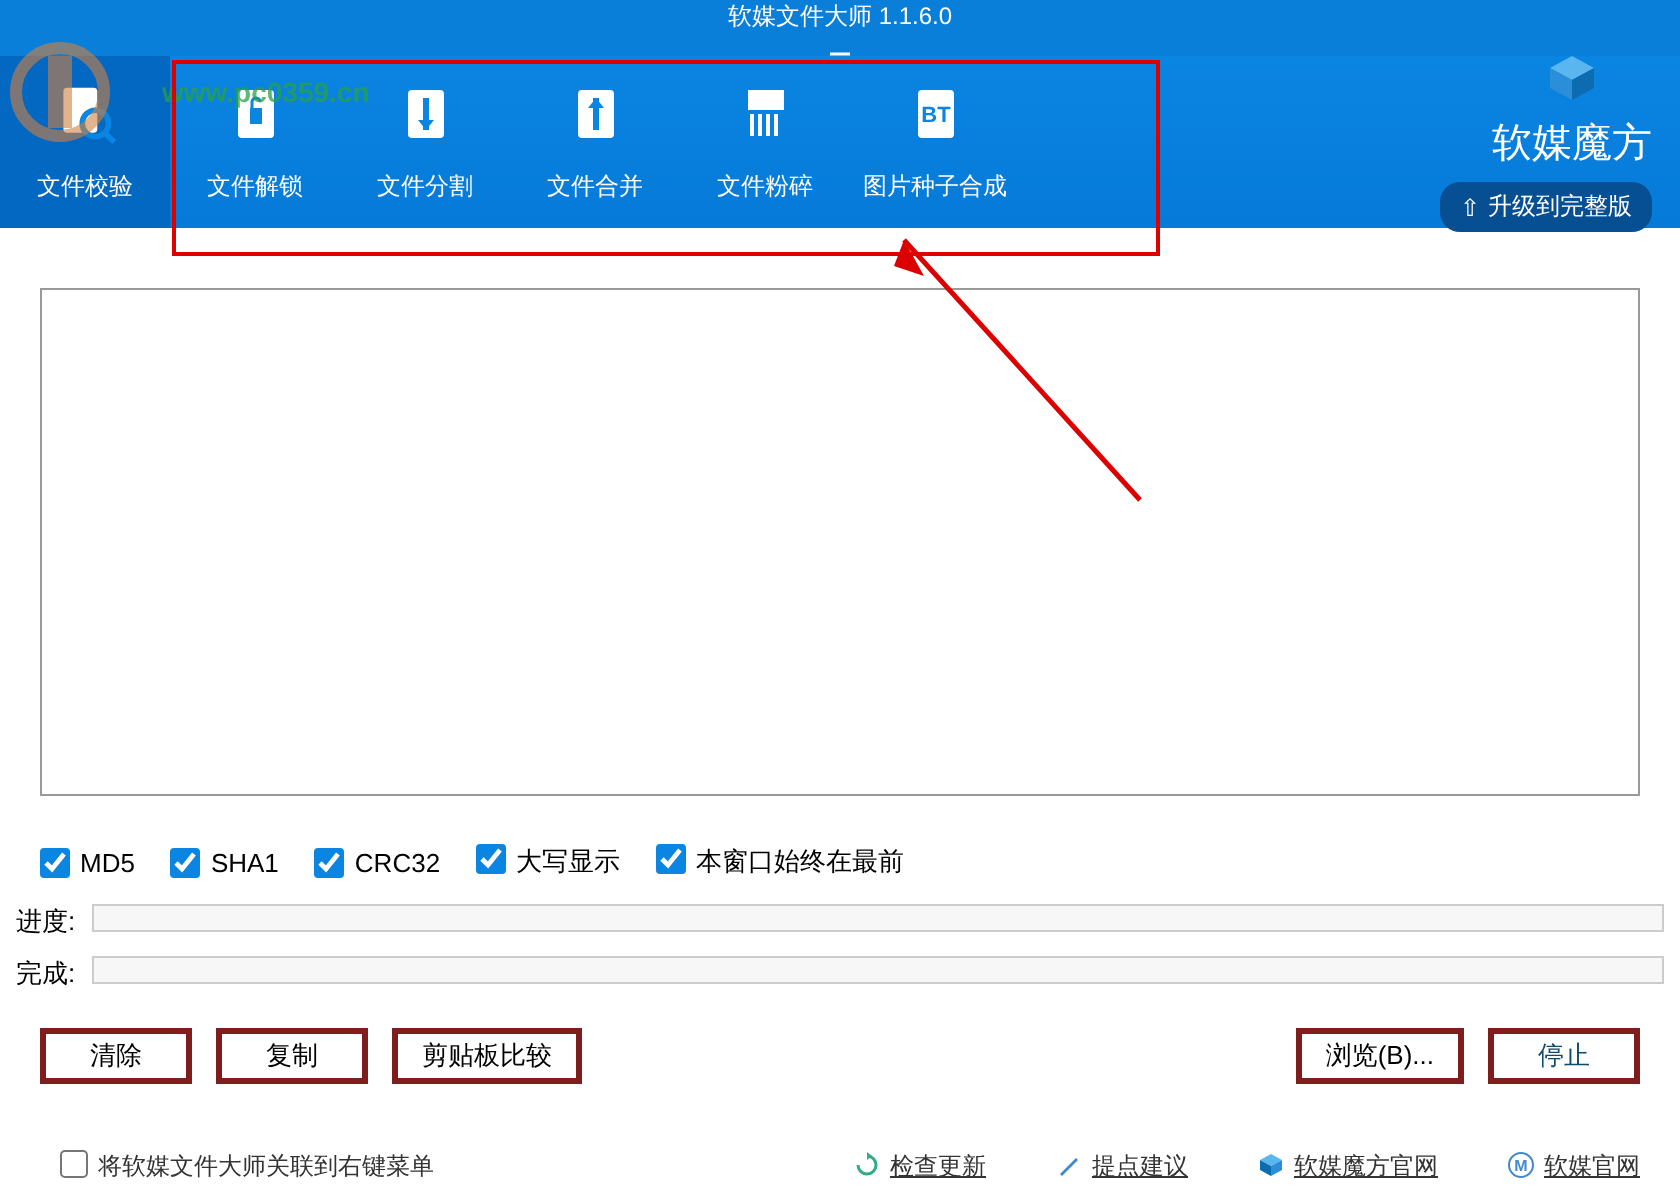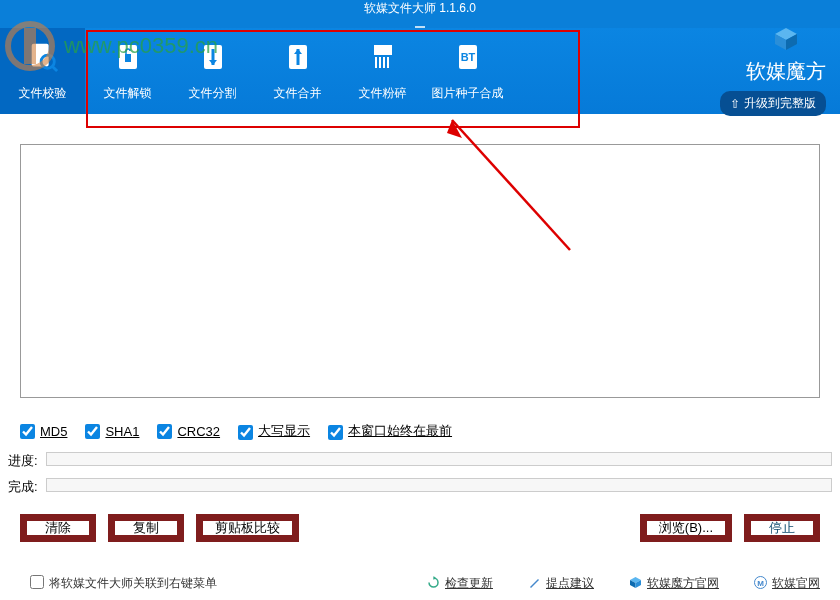--- a/index.html
+++ b/index.html
@@ -19,40 +19,40 @@
 .toolbar .brand { display: flex; align-items: center; color: #fff; font-size: 20px; gap: 6px; flex-direction: column; }
 .toolbar .upgrade { background: #064f93; color: #fff; font-size: 12px; padding: 4px 10px; border-radius: 10px; display: flex; align-items: center; gap: 4px; cursor: pointer; }
 
 .redbox { position: absolute; border: 2px solid #d00; left: 86px; top: 30px; width: 494px; height: 98px; pointer-events: none; }
 .arrow { position: absolute; pointer-events: none; }
 
 .content { padding: 30px 20px 10px 20px; }
 .filearea { width: 100%; height: 254px; border: 1px solid #999; background: #fff; }
 
 .checkrow { display: flex; align-items: center; gap: 18px; padding: 14px 20px 8px 20px; font-size: 13px; }
-.checkrow label { display: flex; align-items: flex-end; gap: 5px; cursor: pointer; text-decoration: underline; }
+.checkrow label { display: flex; align-items: flex-start; gap: 5px; cursor: pointer; }
 .checkrow input[type=checkbox] { width: 15px; height: 15px; accent-color: #0b85e2; }
 
 .progressrow { display: flex; align-items: flex-start; padding: 4px 8px; font-size: 13px; gap: 8px; }
 .progressrow .bar { flex: 1; height: 14px; border: 1px solid #ccc; background: #f7f7f7; }
 
 .buttonrow { display: flex; align-items: center; padding: 14px 20px; gap: 12px; font-size: 13px; }
-.buttonrow .btn { min-width: 76px; height: 28px; border: 7px solid #7f1d1d; background: #fff; display: flex; align-items: center; justify-content: center; cursor: pointer; padding: 0 12px; }
+.buttonrow .btn { min-width: 76px; height: 28px; border: 3px solid #7f1d1d; background: #fff; display: flex; align-items: center; justify-content: center; cursor: pointer; padding: 0 12px; }
 .buttonrow .btn.disabled { color: #0c4a6e; cursor: default; }
 .buttonrow .spacer { flex: 1; }
 
 .footer { position: absolute; bottom: 8px; left: 0; right: 0; display: flex; align-items: center; padding: 0 20px; font-size: 12px; gap: 24px; }
 .footer .fitem { display: flex; align-items: flex-start; gap: 5px; cursor: pointer; color: #333; margin-left: 10px; }
 .footer .fitem.link { text-decoration: underline; }
 .footer input[type=checkbox] { width: 14px; height: 14px; }
 .footer .spacer { flex: 1; }
 .footer .icon-sm { width: 14px; height: 14px; display: inline-flex; align-items: center; justify-content: center; }
 
 .watermark { position: absolute; top: 18px; left: 0; font-size: 28px; font-weight: bold; color: rgba(180,120,60,0.55); pointer-events: none; display: flex; align-items: center; }
-.watermark .url { font-size: 22px; color: rgba(40,160,70,0.75); font-weight: normal; margin-left: 4px; }
+.watermark .url { font-size: 14px; color: rgba(40,160,70,0.75); font-weight: bold; margin-left: 21px; }
 </style>
 </head>
 <body>
 
 <div class="titlebar">
   <div class="icon-app"></div>
   <span>软媒文件大师 1.1.6.0</span>
   <div class="spacer"></div>
   <div class="winbtn">
       <svg width="12" height="12">

